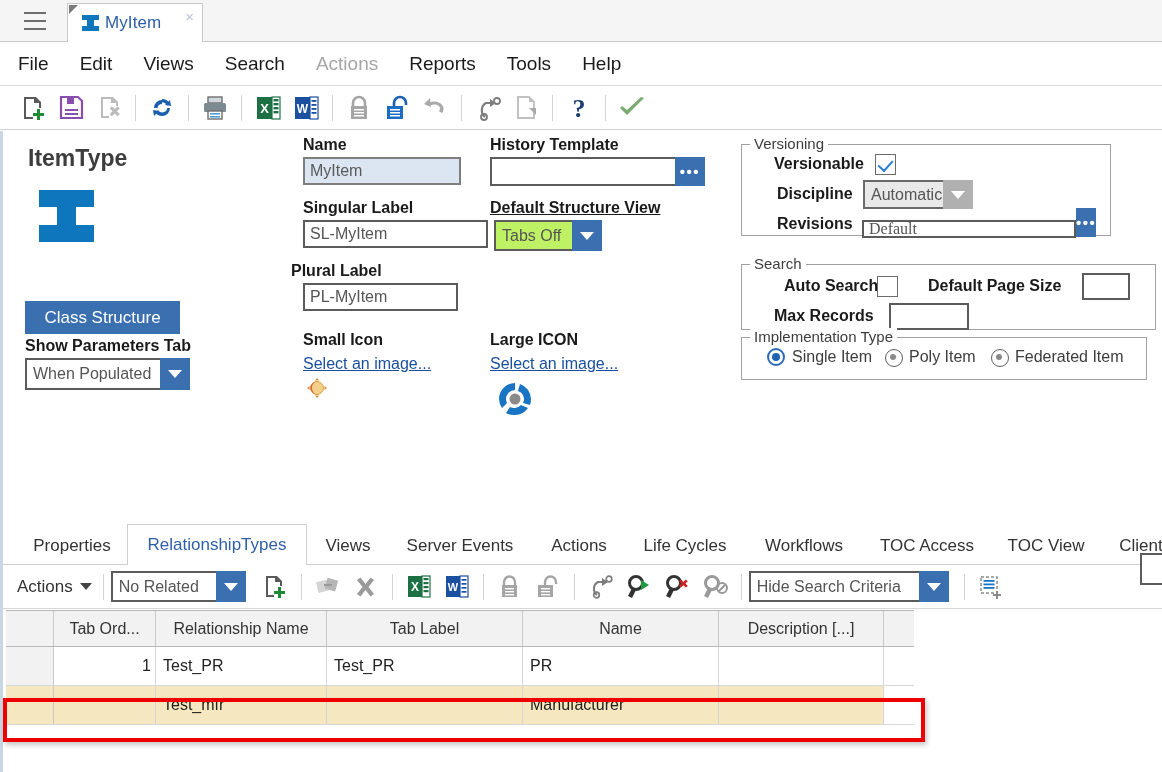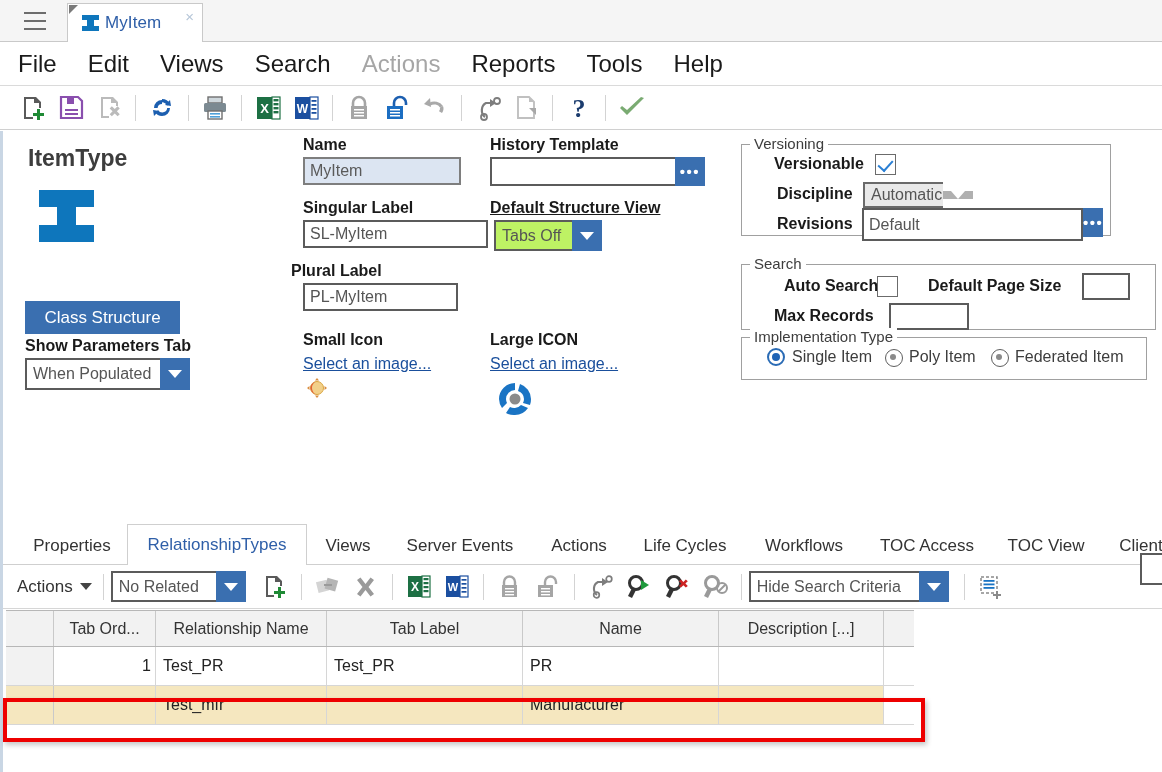--- a/index.html
+++ b/index.html
@@ -66,21 +66,21 @@
 
   
   .menubar {
     position: absolute; left: 0; top: 42px; width: 1162px; height: 44px;
     background: #ffffff;
     border-bottom: 1px solid #dadada;
     display: flex; align-items: center;
     padding-left: 18px;
   }
   .menuitem {
-    font-size: 24px; color: #1a1a1a; margin-right: 31px; cursor: pointer;
+    font-size: 19px; color: #1a1a1a; margin-right: 31px; cursor: pointer;
   }
   .menuitem.disabled { color: #a6a6a6; cursor: default; }
 
   
   .toolbar {
     position: absolute; left: 0; top: 86px; width: 1162px; height: 44px;
     background: #ffffff;
     border-bottom: 1px solid #d0d0d0;
     display: flex; align-items: center;
     padding-left: 14px;
@@ -480,28 +480,28 @@
         <circle cx="23" cy="21" r="5.5" fill="#8a8a8a"></circle>
       </svg>
     </div>
 
     <div class="groupbox" style="left:738px; top:13px; width:370px; height:92px;">
       <div class="gblabel">Versioning</div>
       <div class="gl" style="left:32px; top:10px;">Versionable</div>
       <div class="chk checked" style="left:133px; top:9px;"></div>
 
       <div class="gl" style="left:35px; top:40px;">Discipline</div>
-      <div class="combo" style="left:121px; top:35px; width:110px; height:29px;align-items:center;">
+      <div class="combo" style="left:121px; top:35px; width:110px; height:29px;">
         <div class="cval gray">Automatic</div>
         <div class="arrow gray"></div>
       </div>
 
       <div class="gl" style="left:35px; top:70px;">Revisions</div>
       <div style="position:absolute; left:120px; top:63px; width:220px; height:29px; display:flex;">
-        <input class="txtinput" style="position: relative; left: 0px; top: 0px; flex: 1 1 0%; height: 33px;" value="Default">
+        <input class="txtinput" style="position: relative; left: 0px; top: 12px; flex: 1 1 0%; height: 18px; font-family: Liberation Serif, serif;" value="Default">
         <div class="dots-btn" style="position:relative; width:30px; height:29px;">•••</div>
       </div>
     </div>
 
     <div class="groupbox" style="left:738px; top:133px; width:415px; height:66px;">
       <div class="gblabel">Search</div>
       <div class="gl" style="left:32px; top:12px;margin-left:10px;">Auto Search</div>
       <div class="chk" style="left:135px; top:11px;"></div>
       <div class="gl" style="left:186px; top:12px;">Default Page Size</div>
       <input class="txtinput" style="left: 340px; top: 8px; width: 48px; height: 27px;" value="">

